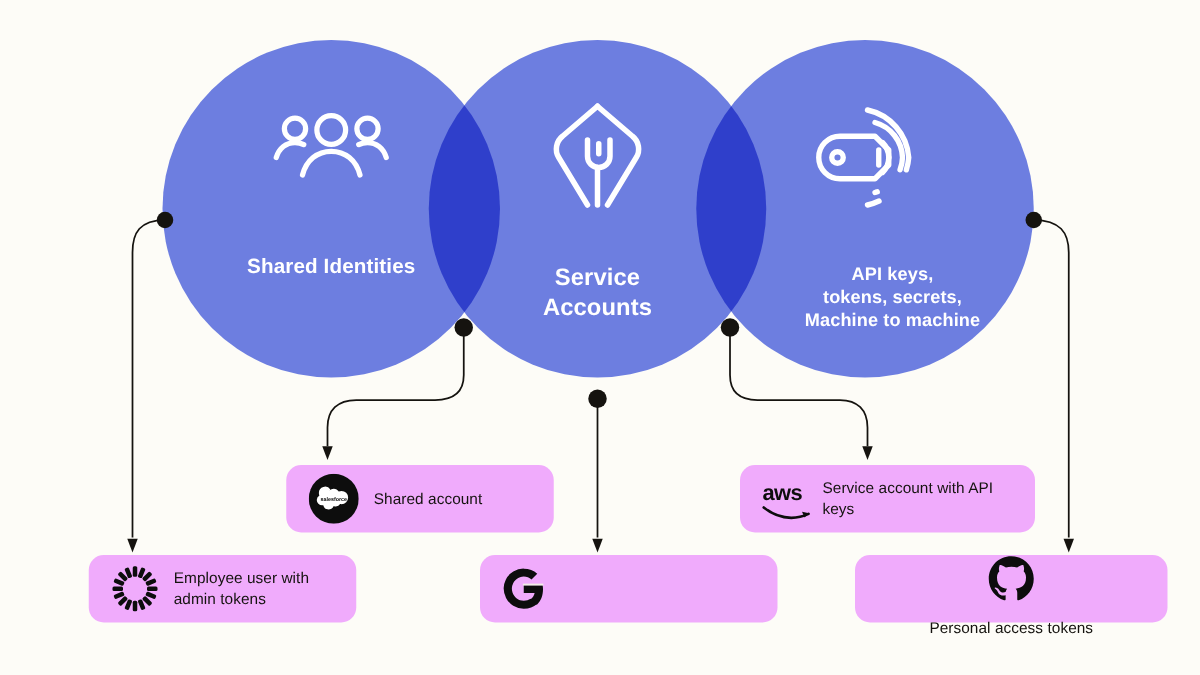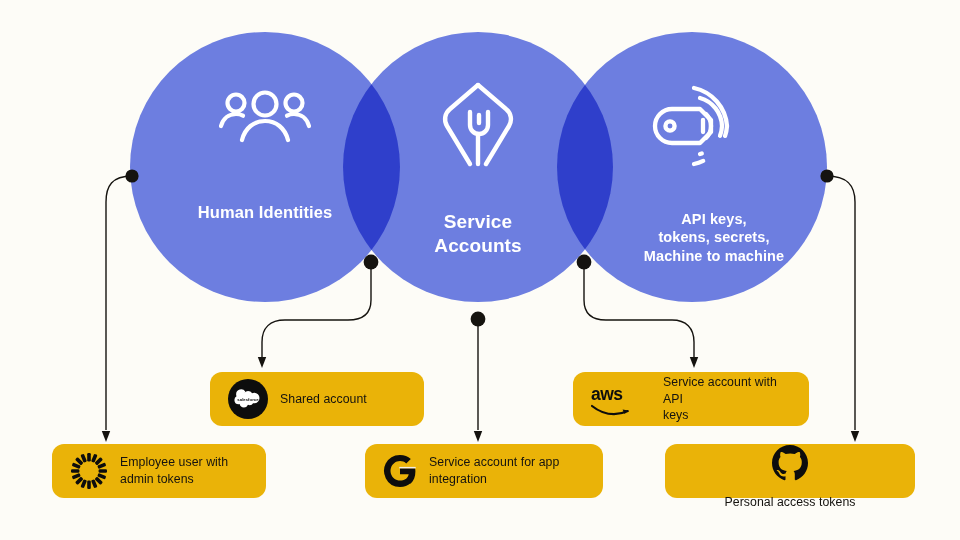--- a/index.html
+++ b/index.html
@@ -60,42 +60,43 @@
     width: 960px; height: 540px;
     pointer-events: none;
   }
   .conn-path { fill: none; stroke: #15130f; stroke-width: 1.4; }
   .conn-dot  { fill: #15130f; }
   .conn-head { fill: #15130f; }
 
   
   .card {
     position: absolute;
-    background: #eab308;
+    background: #f0abfc;
     border-radius: 12px;
     display: flex;
     align-items: center;
     gap: 12px;
     padding: 0 18px;
+    margin-left: 19px;
   }
   .card-logo { flex: 0 0 auto; display: flex; align-items: center; }
   .card-text {
     font-size: 12.3px;
     color: #15130f;
     line-height: 1.38;
     letter-spacing: .05px;
   }
   #card-shared   { left: 210px; top: 372px; width: 214px; height: 54px; }
   #card-aws      { left: 573px; top: 372px; width: 236px; height: 54px; }
   #card-employee { left: 52px;  top: 444px; width: 214px; height: 54px; }
   #card-google   { left: 365px; top: 444px; width: 238px; height: 54px; }
   #card-github   { left: 665px; top: 444px; width: 250px; height: 54px; flex-direction: column; }
 
   
-  #card-aws { gap: 24px; align-items: center; padding-left: 16px; }
+  #card-aws { gap: 0; align-items: center; padding-left: 16px; }
 </style>
 </head>
 <body>
 
 <div id="stage">
 
   <div id="venn-layer">
     <div class="venn-circle" id="circle-human"></div>
     <div class="venn-circle" id="circle-service"></div>
     <div class="venn-circle" id="circle-api"></div>
@@ -105,21 +106,21 @@
     <span class="circle-icon">
       <svg width="96" height="62" viewBox="0 0 96 62" fill="none" stroke="#ffffff" stroke-width="4.2" stroke-linecap="round" stroke-linejoin="round">
         <circle cx="48" cy="16" r="11.5"></circle>
         <circle cx="19" cy="15" r="8.5"></circle>
         <circle cx="77" cy="15" r="8.5"></circle>
         <path d="M25 52c3-12 12-19 23-19s20 7 23 19"></path>
         <path d="M4 38c2.2-7.6 8-12 15-12 2.6 0 5 .6 7 1.7"></path>
         <path d="M92 38c-2.2-7.6-8-12-15-12-2.6 0-5 .6-7 1.7"></path>
       </svg>
     </span>
-    <span class="circle-label" id="label-human">Human Identities</span>
+    <span class="circle-label" id="label-human">Shared Identities</span>
   </div>
 
   <div class="circle-content" id="content-service">
     <span class="circle-icon">
       <svg width="88" height="92" viewBox="0 0 88 92" fill="none" stroke="#ffffff" stroke-width="4.4" stroke-linecap="round" stroke-linejoin="round">
         <path d="M44 5 L72 29 a13 13 0 0 1 3 17 L52 84"></path>
         <path d="M44 5 L16 29 a13 13 0 0 0 -3 17 L36 84"></path>
         <path d="M36 32v13a9 9 0 0 0 9 9 9 9 0 0 0 9-9V32"></path>
         <path d="M45 35v8"></path>
         <path d="M44 54v30"></path>
@@ -234,24 +235,20 @@
   <div class="card" id="card-google">
     <span class="card-logo">
       <svg width="34" height="34" viewBox="0 0 34 34">
         <path d="M32.4 17.4c0-1.1-.1-2.2-.3-3.2H17v6.1h8.7c-.4 2-1.5 3.8-3.2 5v4.2h5.2c3-2.8 4.7-6.9 4.7-12.1z" fill="#0d0d0d"></path>
         <path d="M17 33c4.3 0 7.9-1.4 10.6-3.9l-5.2-4.2c-1.4 1-3.3 1.6-5.4 1.6-4.2 0-7.7-2.8-9-6.6H2.7v4.3A16 16 0 0 0 17 33z" fill="#0d0d0d"></path>
         <path d="M8 19.9a9.6 9.6 0 0 1 0-6.1V9.5H2.7a16 16 0 0 0 0 14.3L8 19.9z" fill="#0d0d0d"></path>
         <path d="M17 7.1c2.4 0 4.5.8 6.2 2.4l4.6-4.6C25 2.3 21.3.9 17 .9A16 16 0 0 0 2.7 9.5L8 13.8c1.3-3.8 4.8-6.7 9-6.7z" fill="#0d0d0d"></path>
         <rect x="16.3" y="12.9" width="16.4" height="1.5" fill="#f2efe6"></rect>
       </svg>
     </span>
-    <span class="card-text">
-      <span>Service account for app</span><br>
-      <span>integration</span>
-    </span>
   </div>
 
   <div class="card" id="card-github">
     <span class="card-logo">
       <svg width="38" height="38" viewBox="0 0 38 38">
         <path d="M19 1C9 1 1 9 1 19c0 8 5.1 14.8 12.3 17.2.9.2 1.2-.4 1.2-.9v-3.1c-5 1.1-6.1-2.4-6.1-2.4-.8-2.1-2-2.7-2-2.7-1.6-1.1.1-1.1.1-1.1 1.8.1 2.8 1.9 2.8 1.9 1.6 2.8 4.2 2 5.3 1.5.2-1.2.6-2 1.2-2.5-4-.5-8.2-2-8.2-9 0-2 .7-3.6 1.9-4.9-.2-.5-.8-2.4.2-4.9 0 0 1.5-.5 5 1.9 1.4-.4 3-.6 4.5-.6s3.1.2 4.5.6c3.4-2.4 5-1.9 5-1.9 1 2.5.4 4.4.2 4.9 1.2 1.3 1.9 2.9 1.9 4.9 0 7-4.3 8.5-8.3 9 .7.6 1.3 1.7 1.3 3.4v5c0 .5.3 1.1 1.2.9C31.9 33.8 37 27 37 19c0-10-8-18-18-18z" fill="#0d0d0d"></path>
       </svg>
     </span>
     <span class="card-text">
       <span>Personal access tokens</span>

